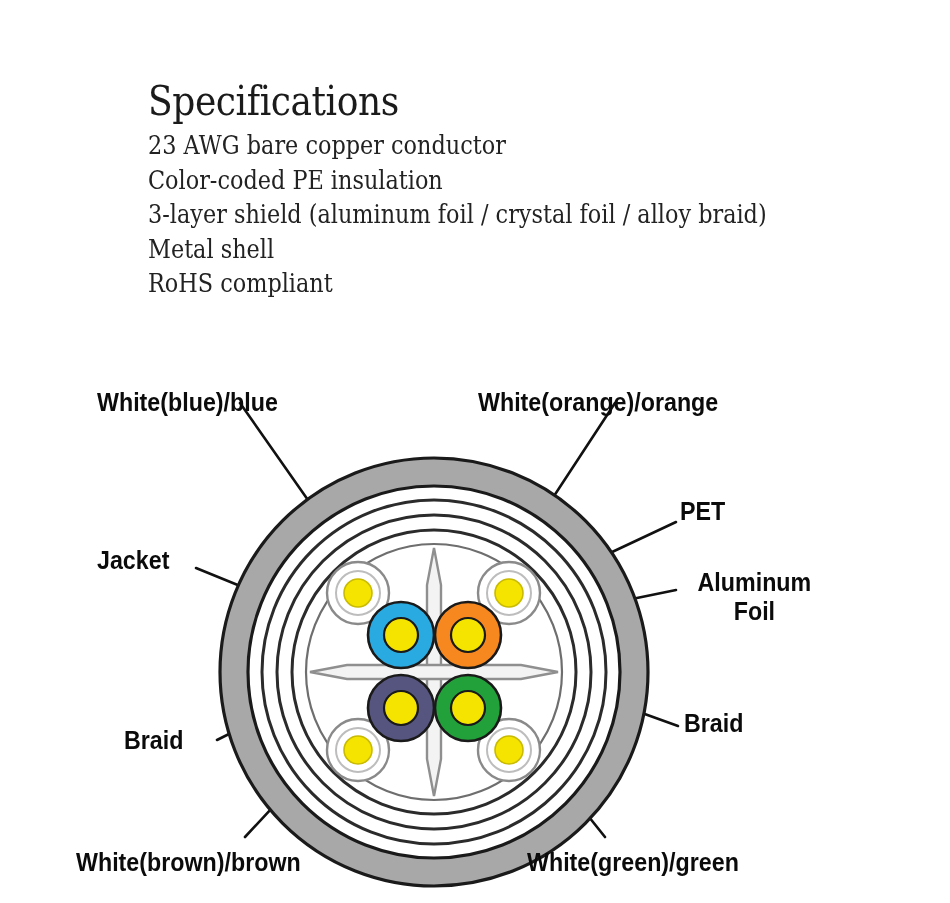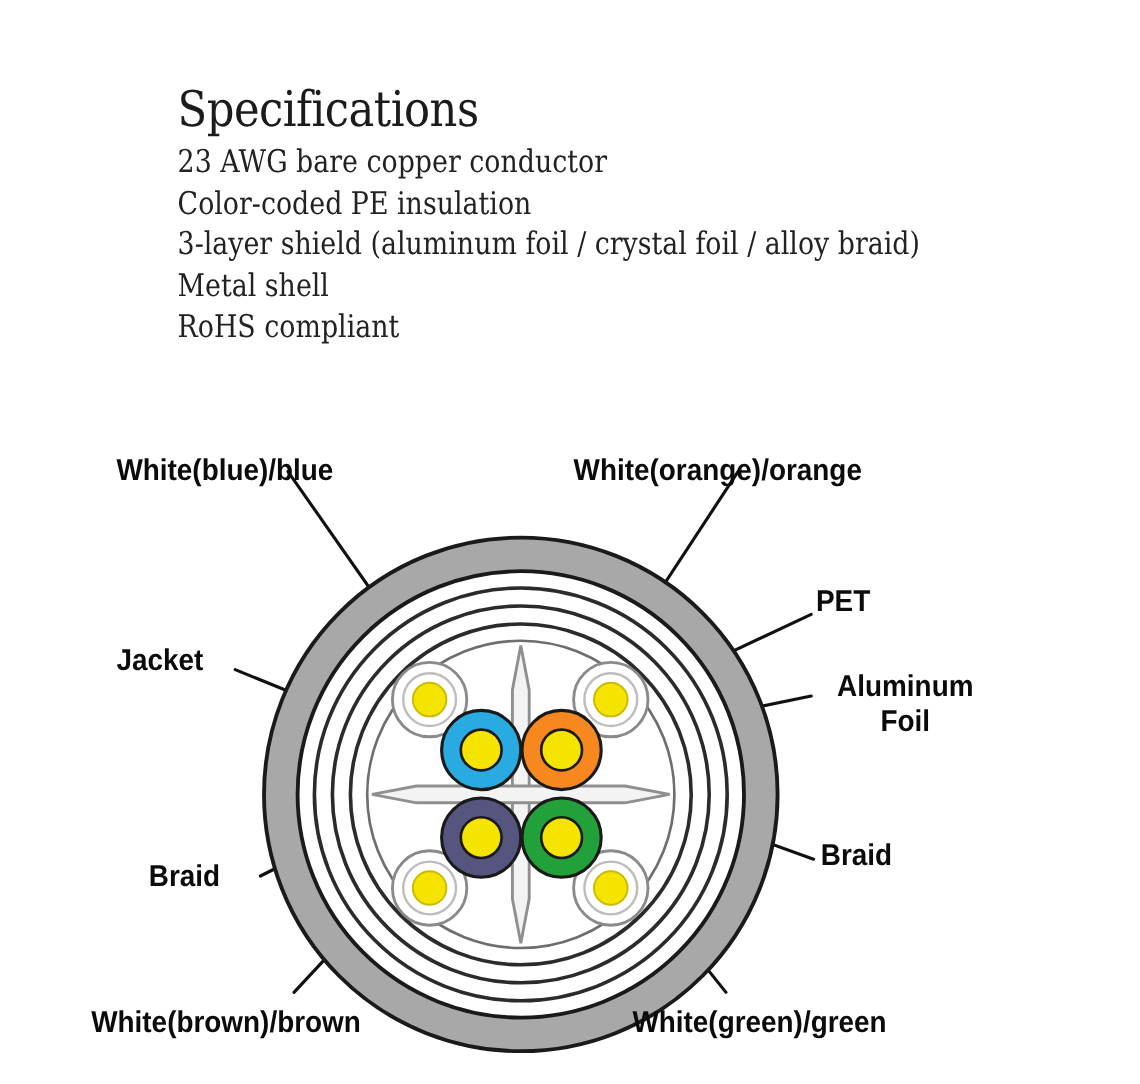--- a/index.html
+++ b/index.html
@@ -3,21 +3,21 @@
 <meta charset="utf-8">
 <style>
   html,body{margin:0;padding:0;}
   body{
     width:950px;height:903px;
     background:#ffffff;
     font-family:"Liberation Sans", sans-serif;
     overflow:hidden;
     position:relative;
   }
-  #page{position:absolute;inset:0;}
+  #page{position:absolute;inset:0;margin-top:10px;}
 
   
   .spec-block{
     position:absolute;
     left:148px; top:66px;
     width:700px;
   }
   .spec-title{
     font-family:"DejaVu Serif", serif;
     font-size:41px;

